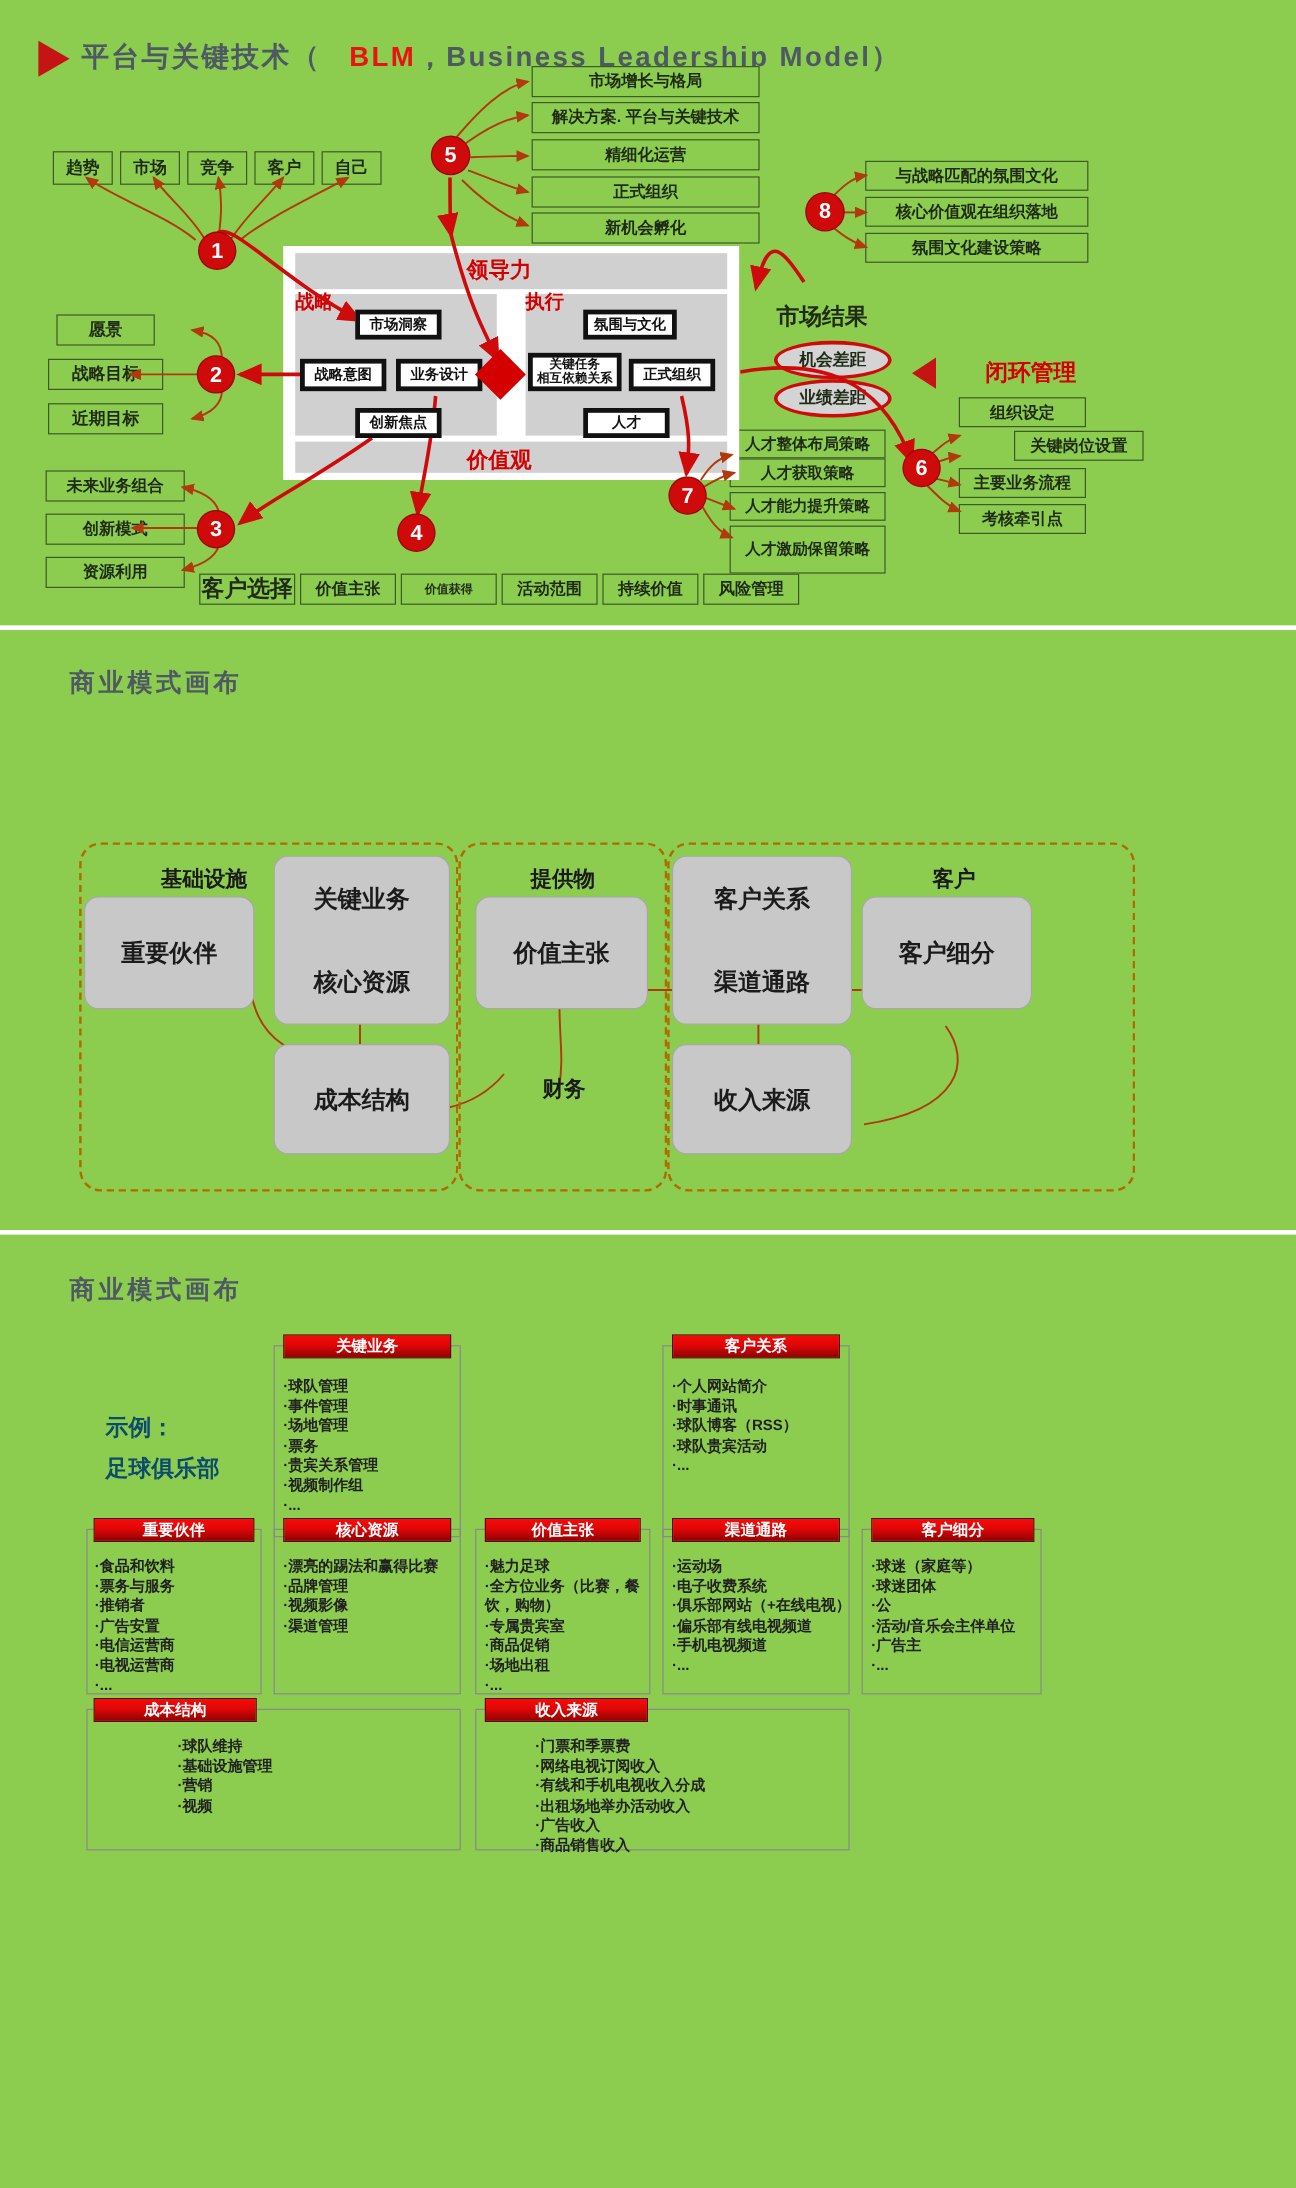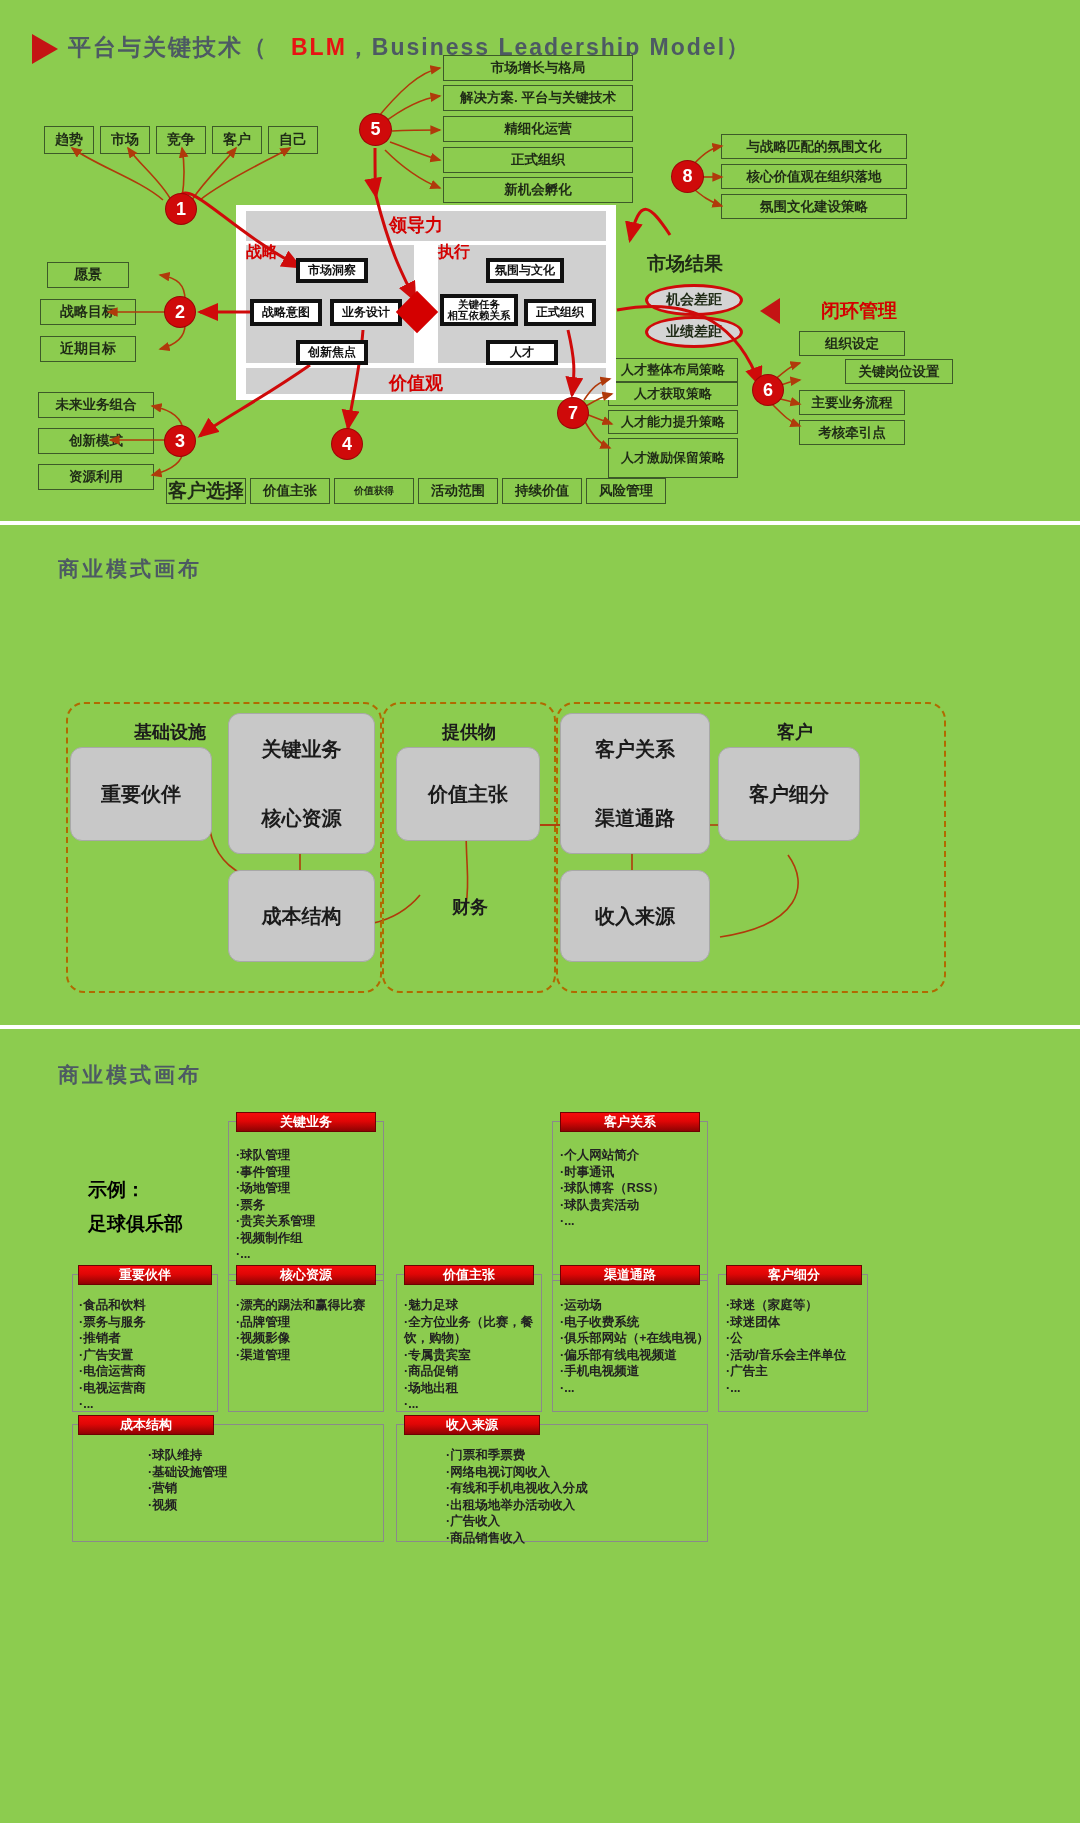--- a/index.html
+++ b/index.html
@@ -60,21 +60,21 @@
   svg.bmcsvg{position:absolute;left:0;top:0;width:1080px;height:500px;pointer-events:none;}
 
   
   .ex-card{position:absolute;box-sizing:border-box;border:1.5px solid #8a8a8a;background:transparent;}
   .ex-head{position:absolute;box-sizing:border-box;height:20px;
     background:linear-gradient(180deg,#f50b0b 0%,#e00606 45%,#8e0303 100%);
     color:#fff;font-weight:bold;font-size:13px;display:flex;align-items:center;justify-content:center;
     border:1px solid #6d0202;}
   .ex-list{position:absolute;font-size:12.5px;font-weight:bold;color:#222;line-height:1.32;}
   .ex-list div{white-space:pre-wrap;}
-  .ex-note{position:absolute;font-size:19px;font-weight:bold;color:#000000;}
+  .ex-note{position:absolute;font-size:19px;font-weight:bold;color:#0c4a6e;}
 </style>
 </head>
 <body>
 
 <div class="section sec1">
 
   <div class="hdr">
     <div class="hdr-tri"></div>
     <div class="hdr-txt"><span>平台与关键技术（</span><span class="blm">BLM</span><span>，Business Leadership Model）</span></div>
   </div>

